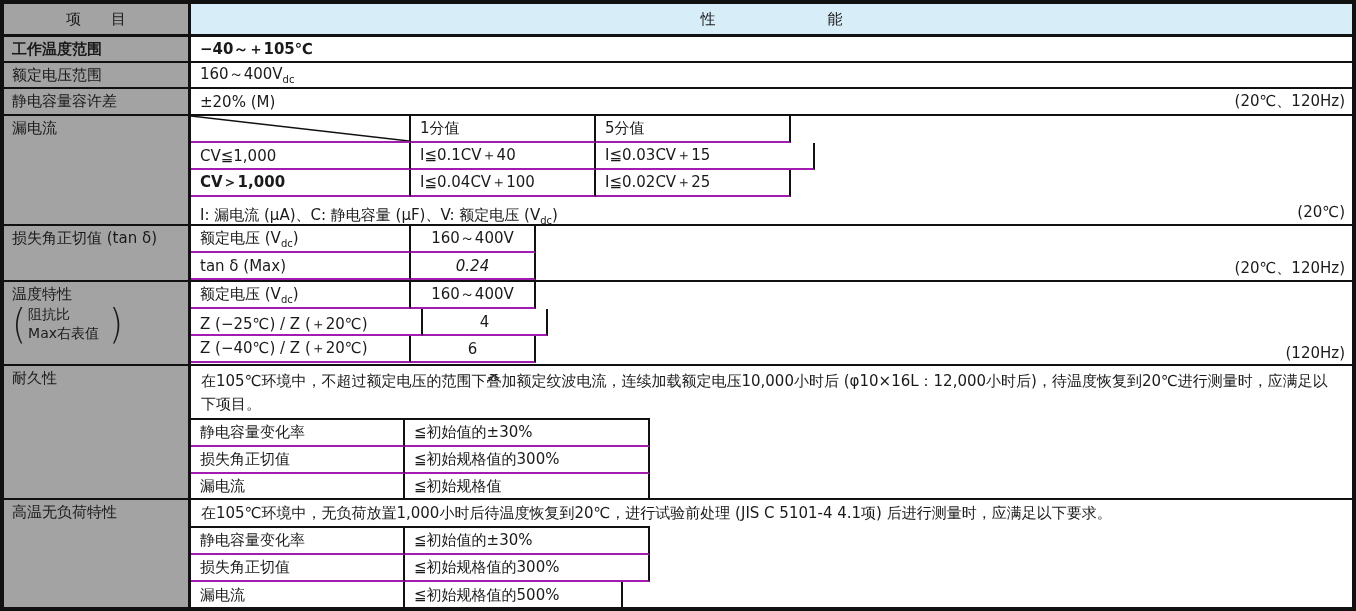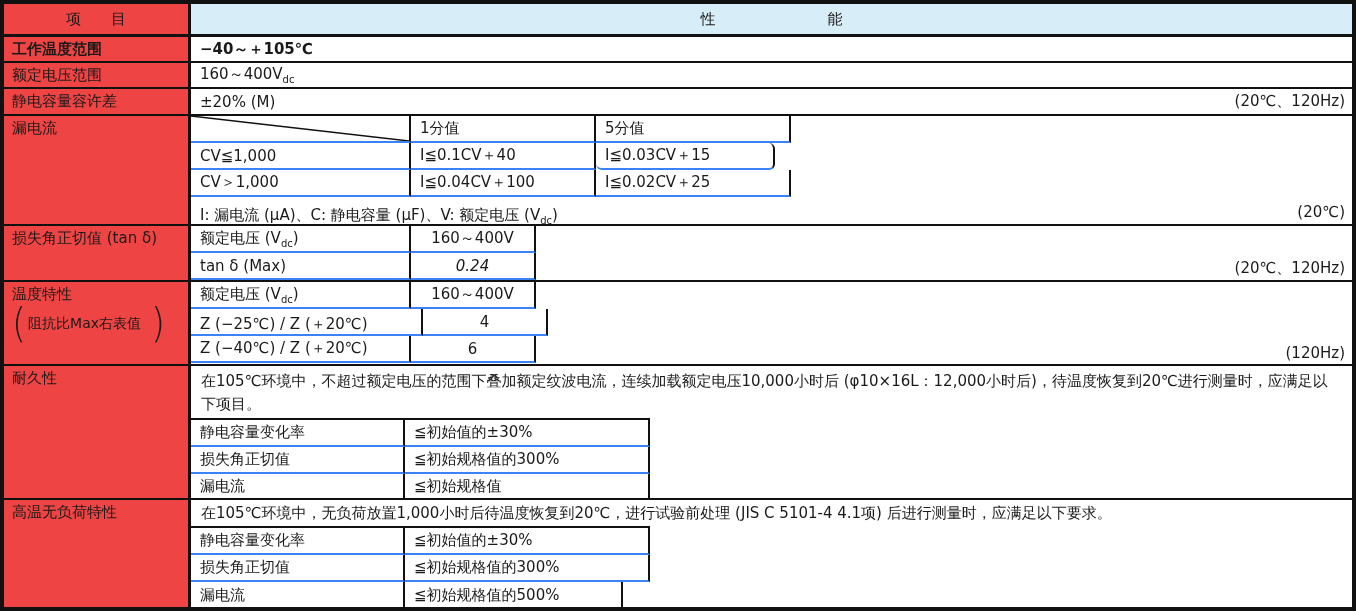--- a/index.html
+++ b/index.html
@@ -18,60 +18,60 @@
     display: flex;
     flex-direction: column;
     overflow: hidden;
   }
   .row { display: flex; border-bottom: 2px solid #111; flex: 0 0 auto; }
   .row.hdr { border-bottom-width: 3px; }
   .row.last { border-bottom: none; }
   .label-cell {
     flex: 0 0 187px;
     width: 187px;
-    background: #ef4444;
+    background: #a3a3a3;
     border-right: 3px solid #111;
     padding: 3px 8px 0 8px;
     overflow: hidden;
   }
   .label-cell.vcenter { display:flex; align-items:center; padding-top:0; }
   .content { flex: 1 1 auto; position: relative; overflow: hidden; }
   .hdr .label-cell { display:flex; align-items:center; justify-content:center; gap:46px; padding-top:0;}
   .hdr .content { background:#d7edf8; display:flex; align-items:center; justify-content:center; gap:112px; }
   .val-line { display:flex; align-items:center; height:100%; padding-left:9px; }
   .cond-right { position:absolute; right:7px; bottom:2px; white-space:nowrap; }
   .inline-cond { position:absolute; right:7px; top:0; bottom:0; display:flex; align-items:center; }
   sub { font-size: 10px; line-height: 1; }
 
   
   .subtable { position: absolute; left: 0; top: 0; }
   .strow { display: flex; }
   .stcell {
     border-right: 2px solid #111;
-    border-bottom: 2px solid #3b82f6;
+    border-bottom: 2px solid #a21caf;
     height: 27px;
     display: flex;
     align-items: center;
     padding-left: 9px;
     overflow: hidden;
     white-space: nowrap;
   }
   .stcell.center { justify-content: center; padding-left: 0; }
   .diag-cell { position: relative; padding-left: 0; }
   .diag-cell svg { position:absolute; inset:0; width:100%; height:100%; }
 
   .note-line { position:absolute; left:0; right:0; top:81px; height:29px; display:flex; align-items:flex-end; padding-left:9px; }
   .note-cond { position:absolute; right:7px; top:81px; height:29px; display:flex; align-items:center; }
 
   .para { padding: 4px 10px 0 10px; line-height: 23px; }
 
   
   .paren-group { display:flex; align-items:center; margin-top:1px; }
   .bigparen { font-size: 36px; font-weight: 300; transform: scaleY(1.15); line-height: 1; }
-  .paren-lines { display:flex; flex-direction:row; justify-content:flex-start; font-size:14px; line-height:19px; padding:0 10px 0 2px; }
+  .paren-lines { display:flex; flex-direction:column; justify-content:flex-start; font-size:14px; line-height:19px; padding:0 10px 0 2px; }
 </style>
 </head>
 <body>
 
 <div class="spec-table">
 
   <div class="row hdr" style="height:33px;">
     <div class="label-cell">
       <span>项　　目</span>
     </div>
@@ -136,26 +136,26 @@
               <span>5分值</span>
             </div>
         </div>
         <div class="strow">
           <div class="stcell" style="width:220px;">
               <span>CV≦1,000</span>
             </div>
           <div class="stcell" style="width:185px;">
               <span>I≦0.1CV＋40</span>
             </div>
-          <div class="stcell" style="width:179px;border-radius:6px;">
+          <div class="stcell" style="width:219px;">
               <span>I≦0.03CV＋15</span>
             </div>
         </div>
         <div class="strow">
-          <div class="stcell" style="width:220px;">
+          <div class="stcell" style="width:220px;font-weight:bold;">
               <span>CV＞1,000</span>
             </div>
           <div class="stcell" style="width:185px;">
               <span>I≦0.04CV＋100</span>
             </div>
           <div class="stcell" style="width:195px;">
               <span>I≦0.02CV＋25</span>
             </div>
         </div>
       </div>

